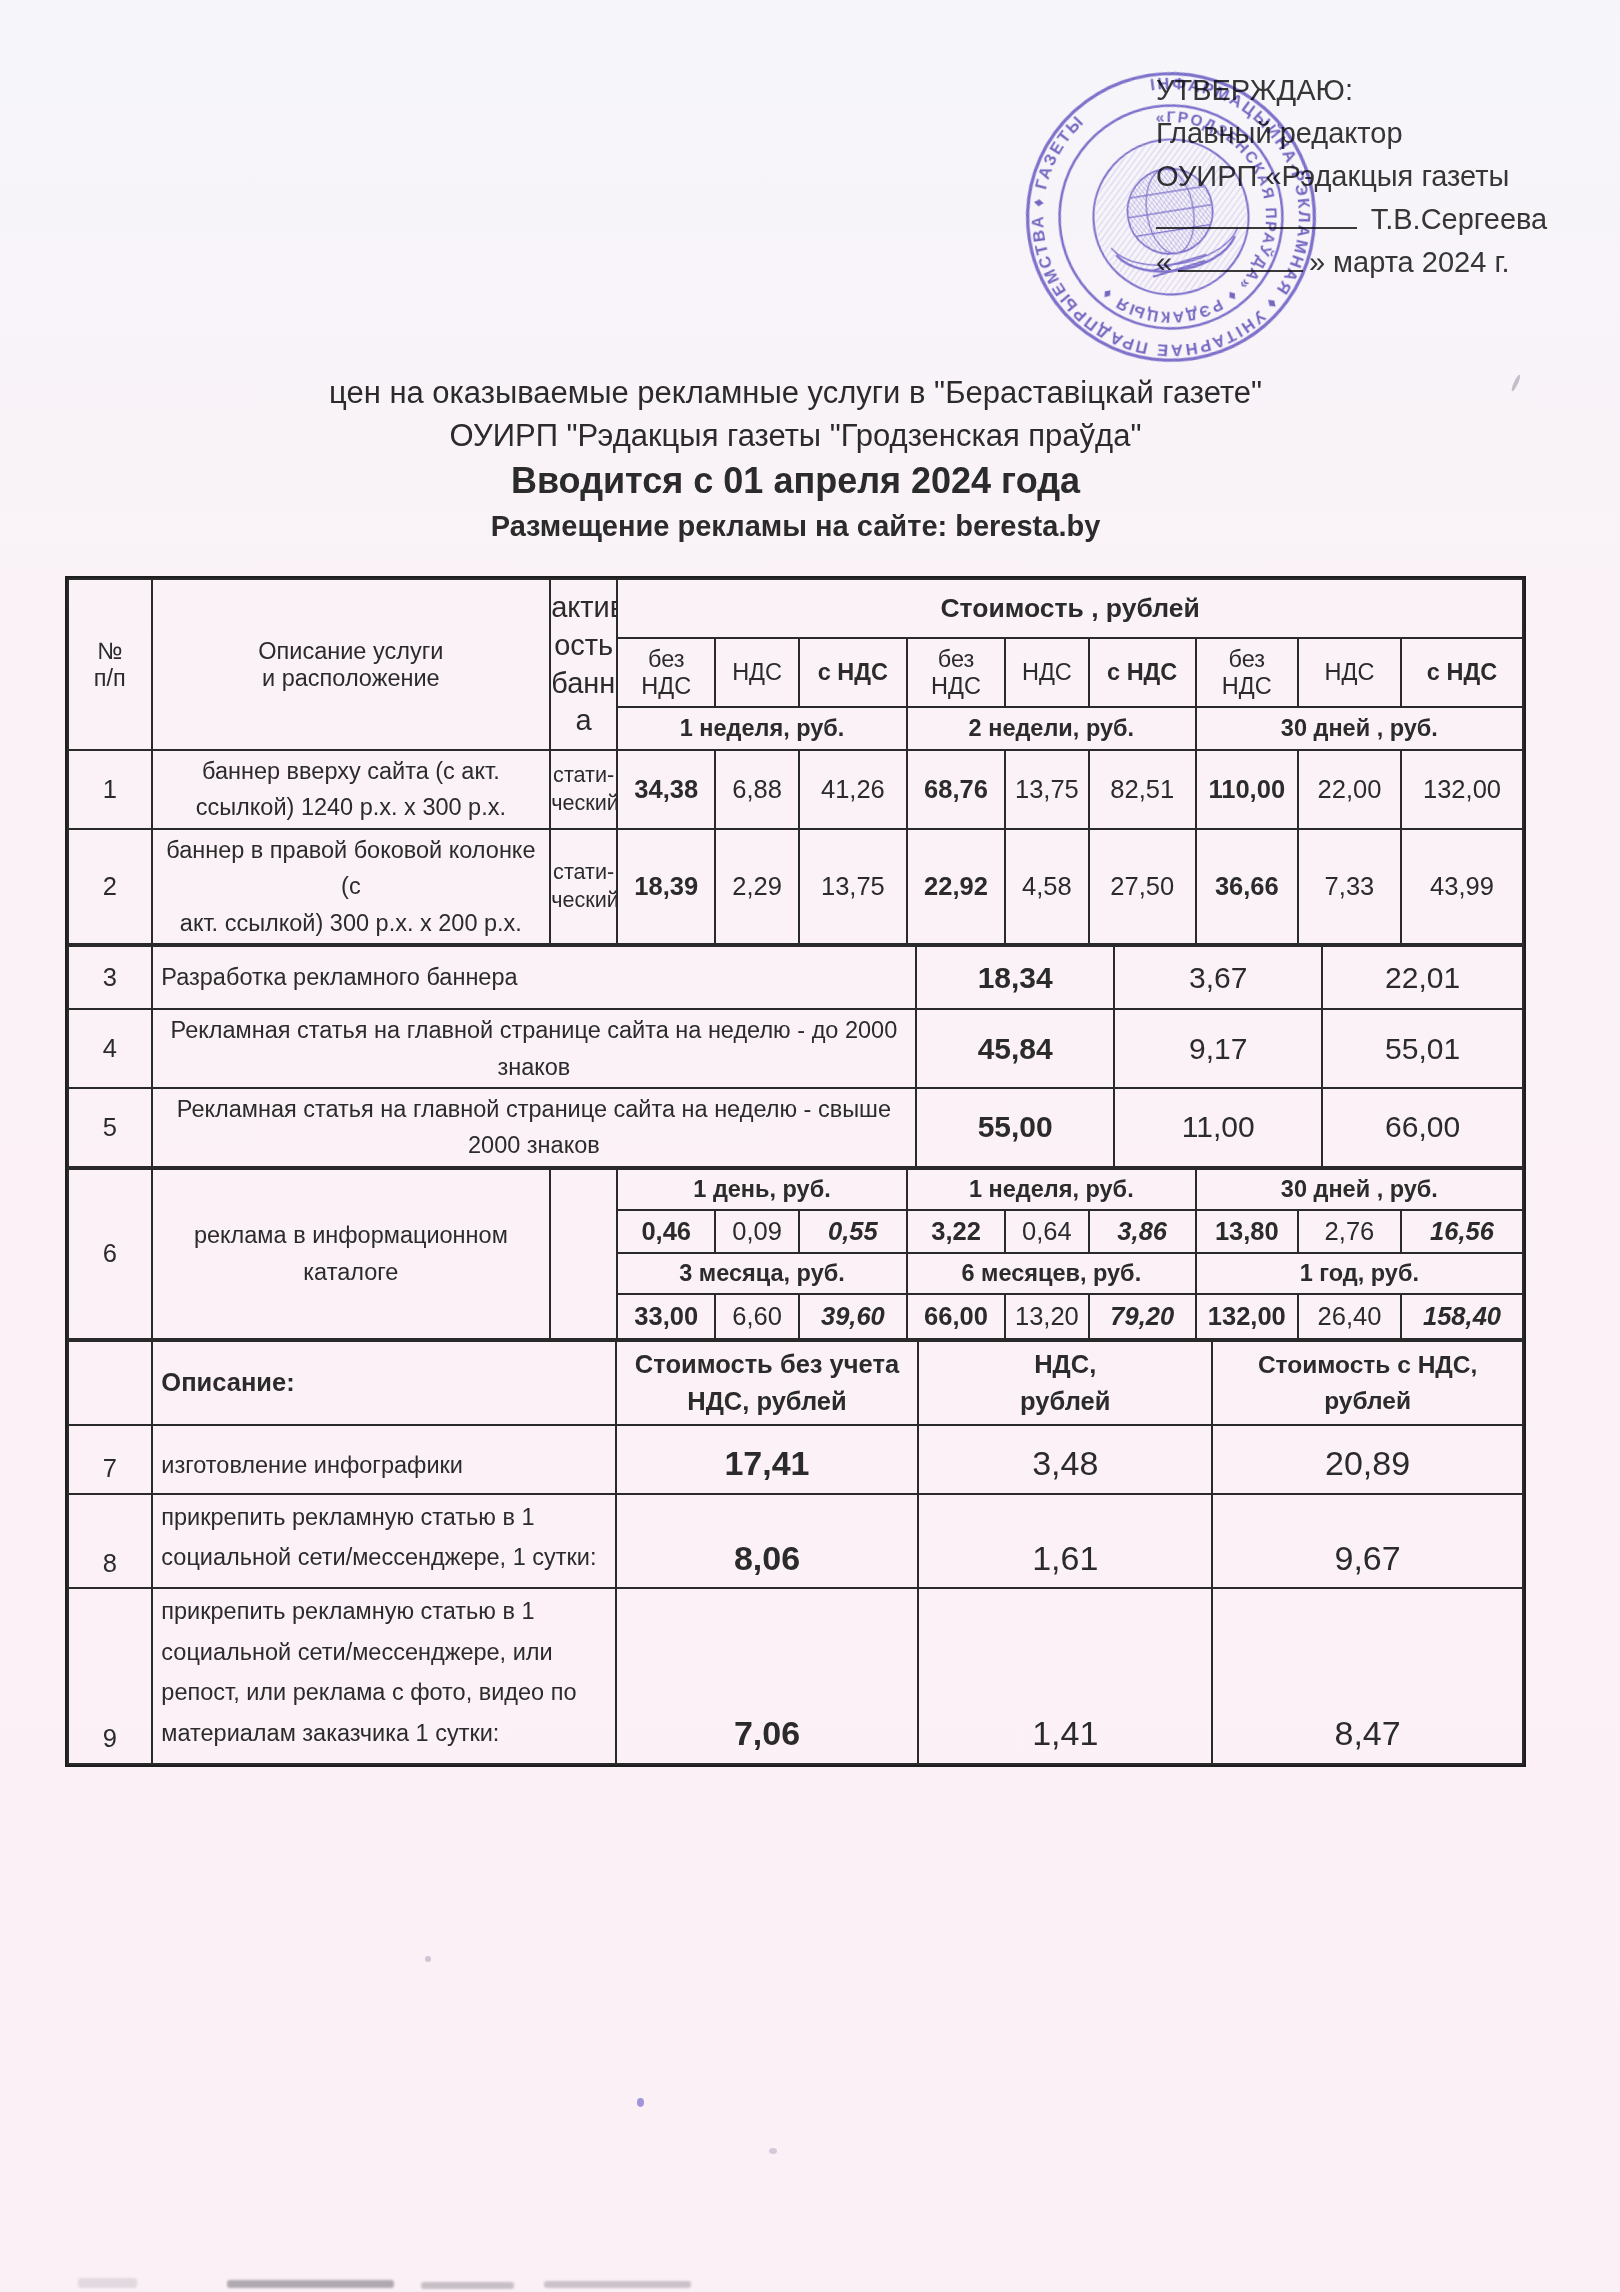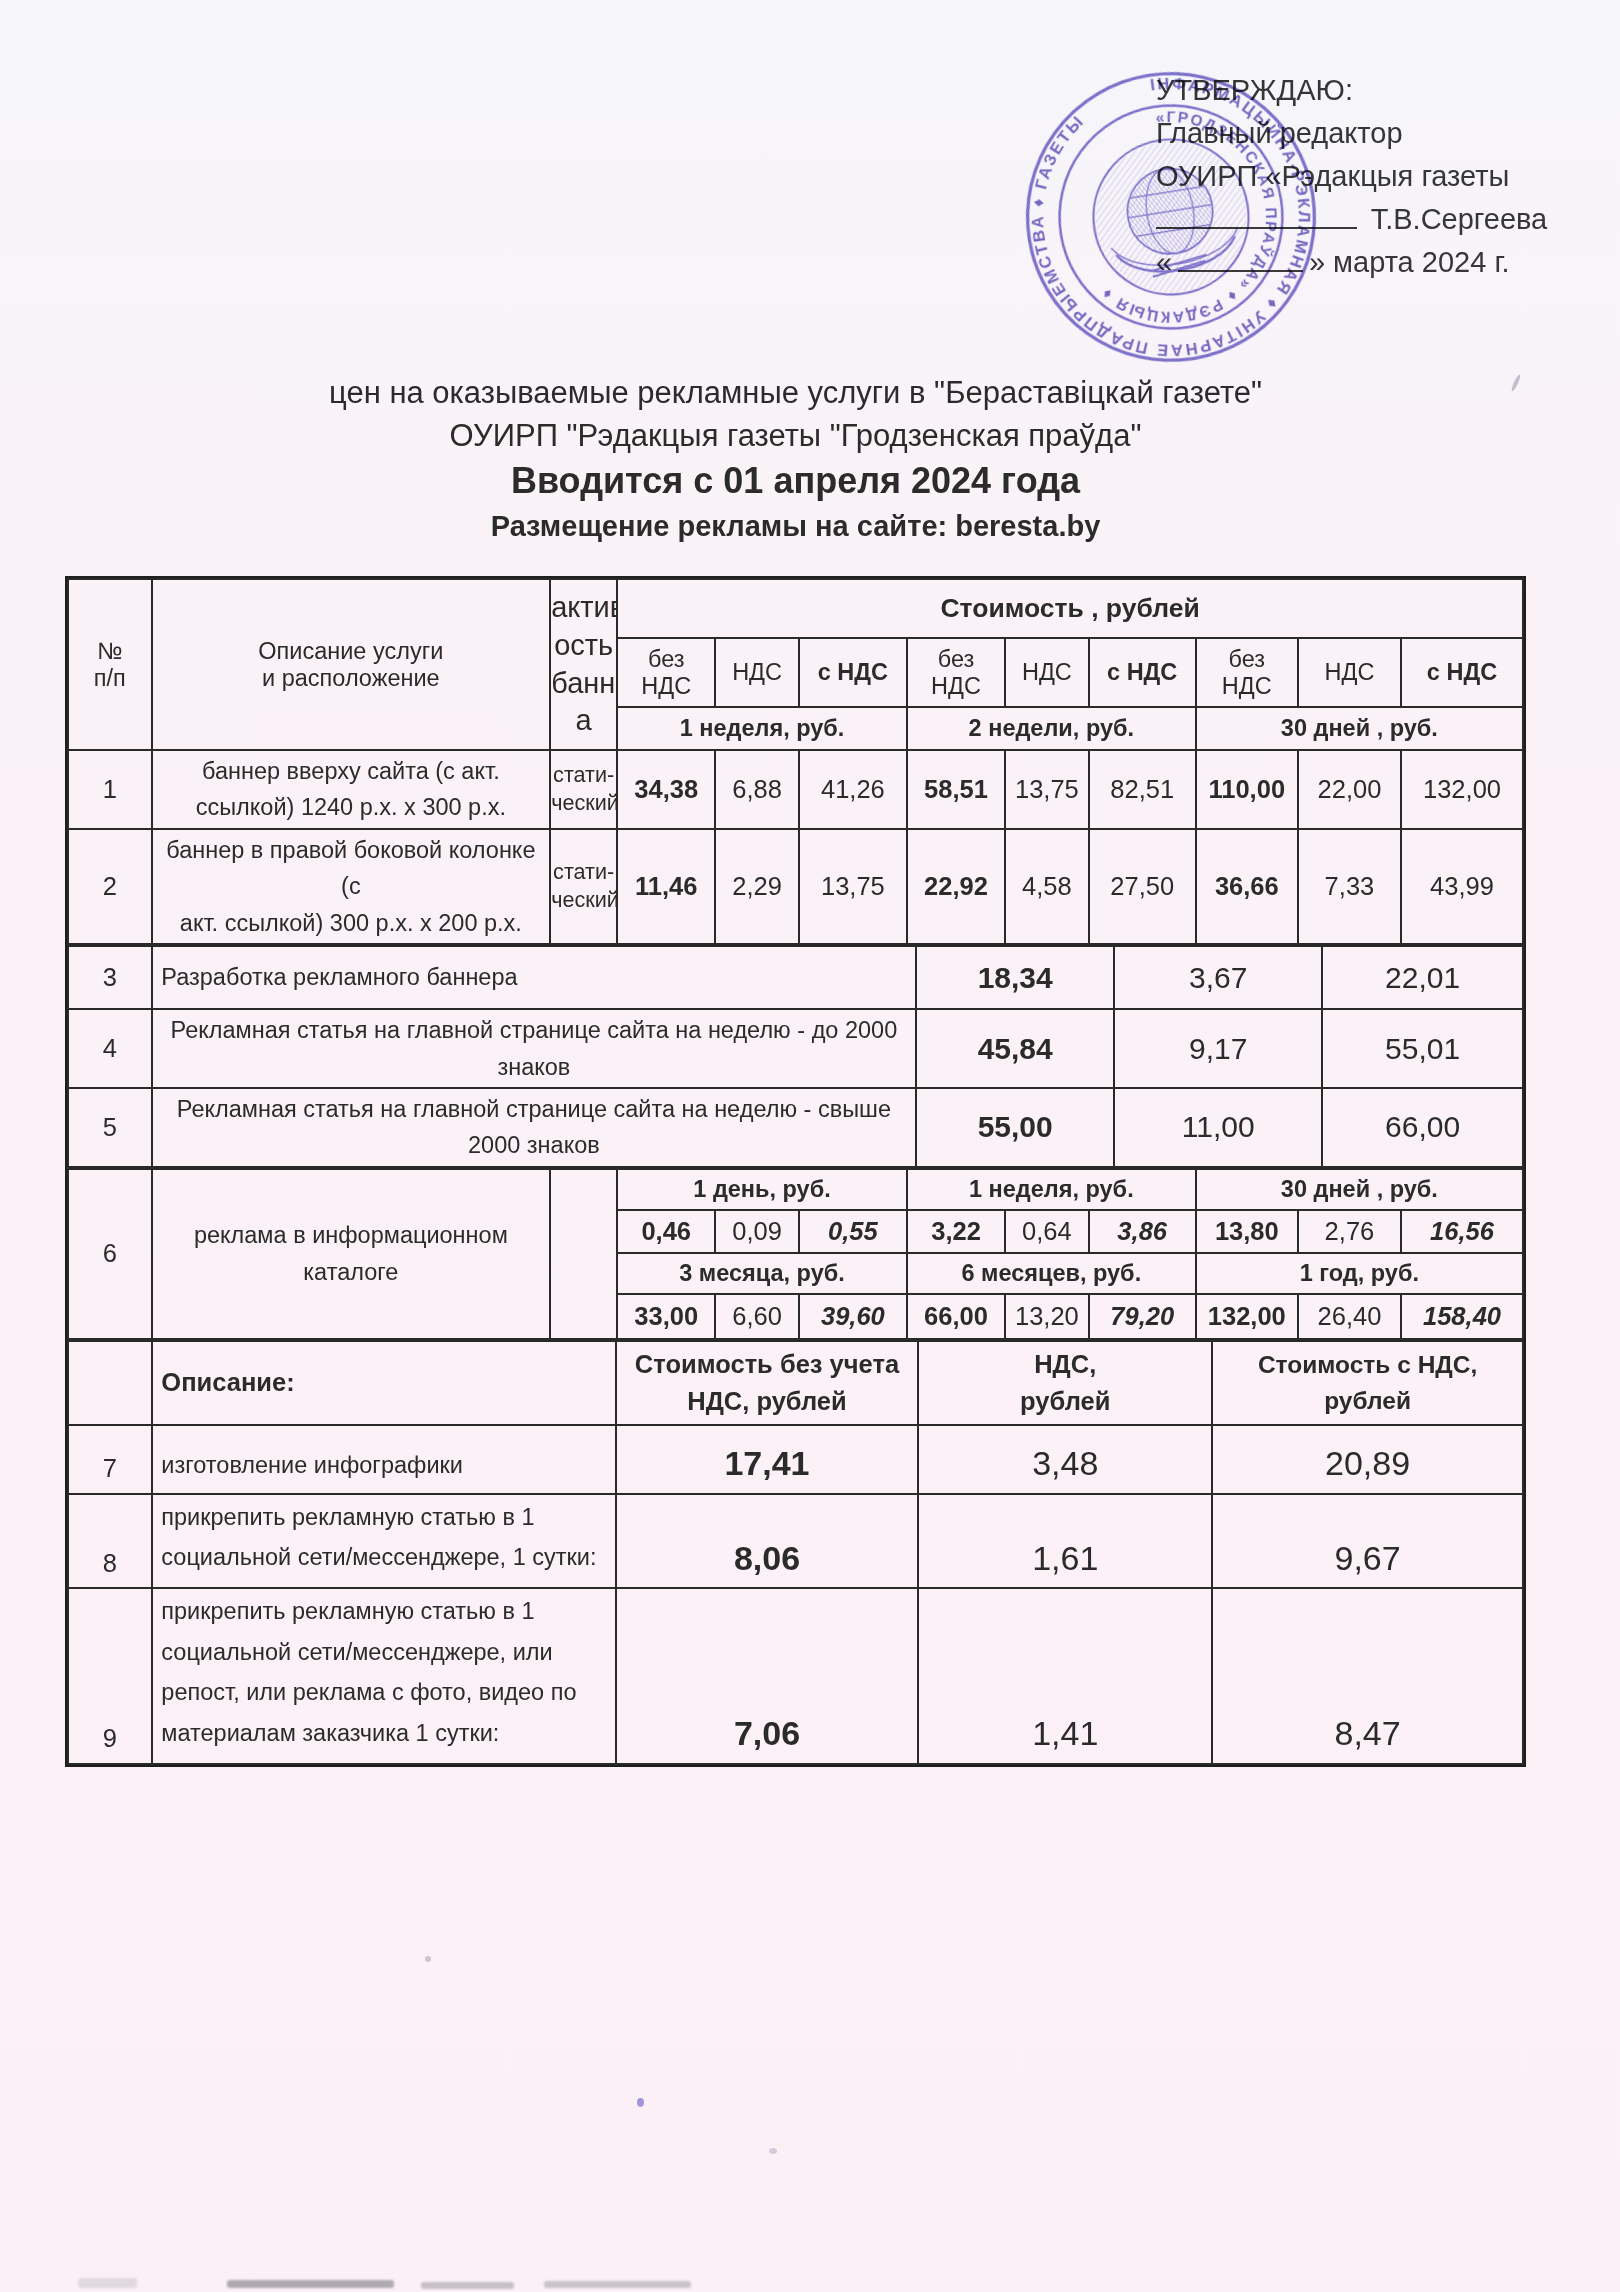--- a/index.html
+++ b/index.html
@@ -153,34 +153,34 @@
       </tr>
       <tr style="height:78px">
         <td class="n26">1</td>
         <td class="pre desc24">баннер вверху сайта  (с акт.
 ссылкой) 1240 р.х. х 300 р.х.</td>
         <td class="pre" style="font-size:21.6px;line-height:1.3;padding:0">стати-
 ческий</td>
         <td class="v26 b">34,38</td>
         <td class="v26">6,88</td>
         <td class="v26">41,26</td>
-        <td class="v26 b">58,51</td>
+        <td class="v26 b">68,76</td>
         <td class="v26">13,75</td>
         <td class="v26">82,51</td>
         <td class="v26 b">110,00</td>
         <td class="v26">22,00</td>
         <td class="v26">132,00</td>
       </tr>
       <tr style="height:78px">
         <td class="n26">2</td>
         <td class="pre desc24">баннер в правой боковой колонке (с
 акт. ссылкой) 300 р.х. х 200 р.х.</td>
         <td class="pre" style="font-size:21.6px;line-height:1.3;padding:0">стати-
 ческий</td>
-        <td class="v26 b">11,46</td>
+        <td class="v26 b">18,39</td>
         <td class="v26">2,29</td>
         <td class="v26">13,75</td>
         <td class="v26 b">22,92</td>
         <td class="v26">4,58</td>
         <td class="v26">27,50</td>
         <td class="v26 b">36,66</td>
         <td class="v26">7,33</td>
         <td class="v26">43,99</td>
       </tr>
     </tbody>

